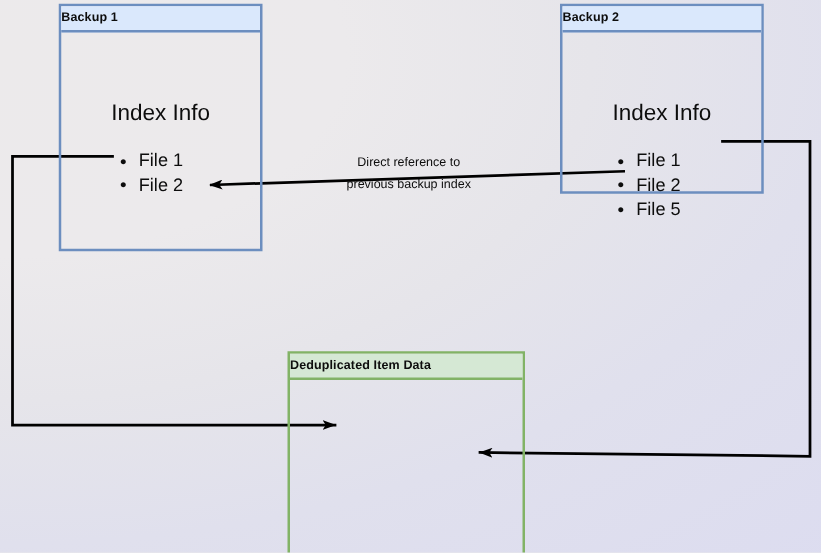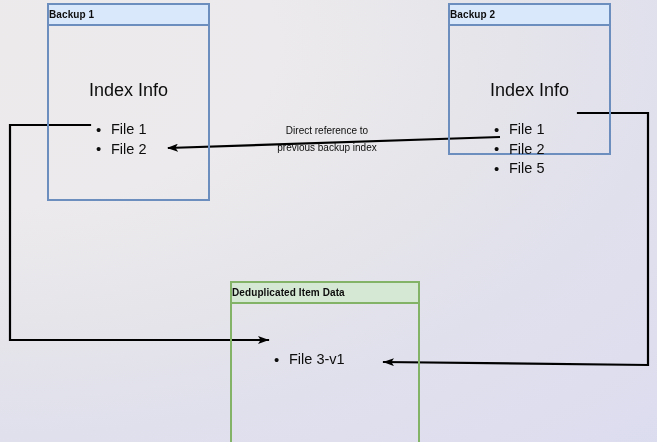--- a/index.html
+++ b/index.html
@@ -177,21 +177,20 @@
         <li>File 2</li>
         <li>File 5</li>
       </ul>
     </div>
   </div>
 
   <div class="node green" id="node-dedup">
     <div class="node-header">Deduplicated Item Data</div>
     <div class="node-body">
       <ul class="bullet-list" id="dedup-files">
-        <li>File 3-v1</li>
       </ul>
     </div>
   </div>
 
   <div class="edge-label" id="edge-label-direct-reference">Direct reference to
 previous backup index</div>
 
 </div>
 
 </body></html>

